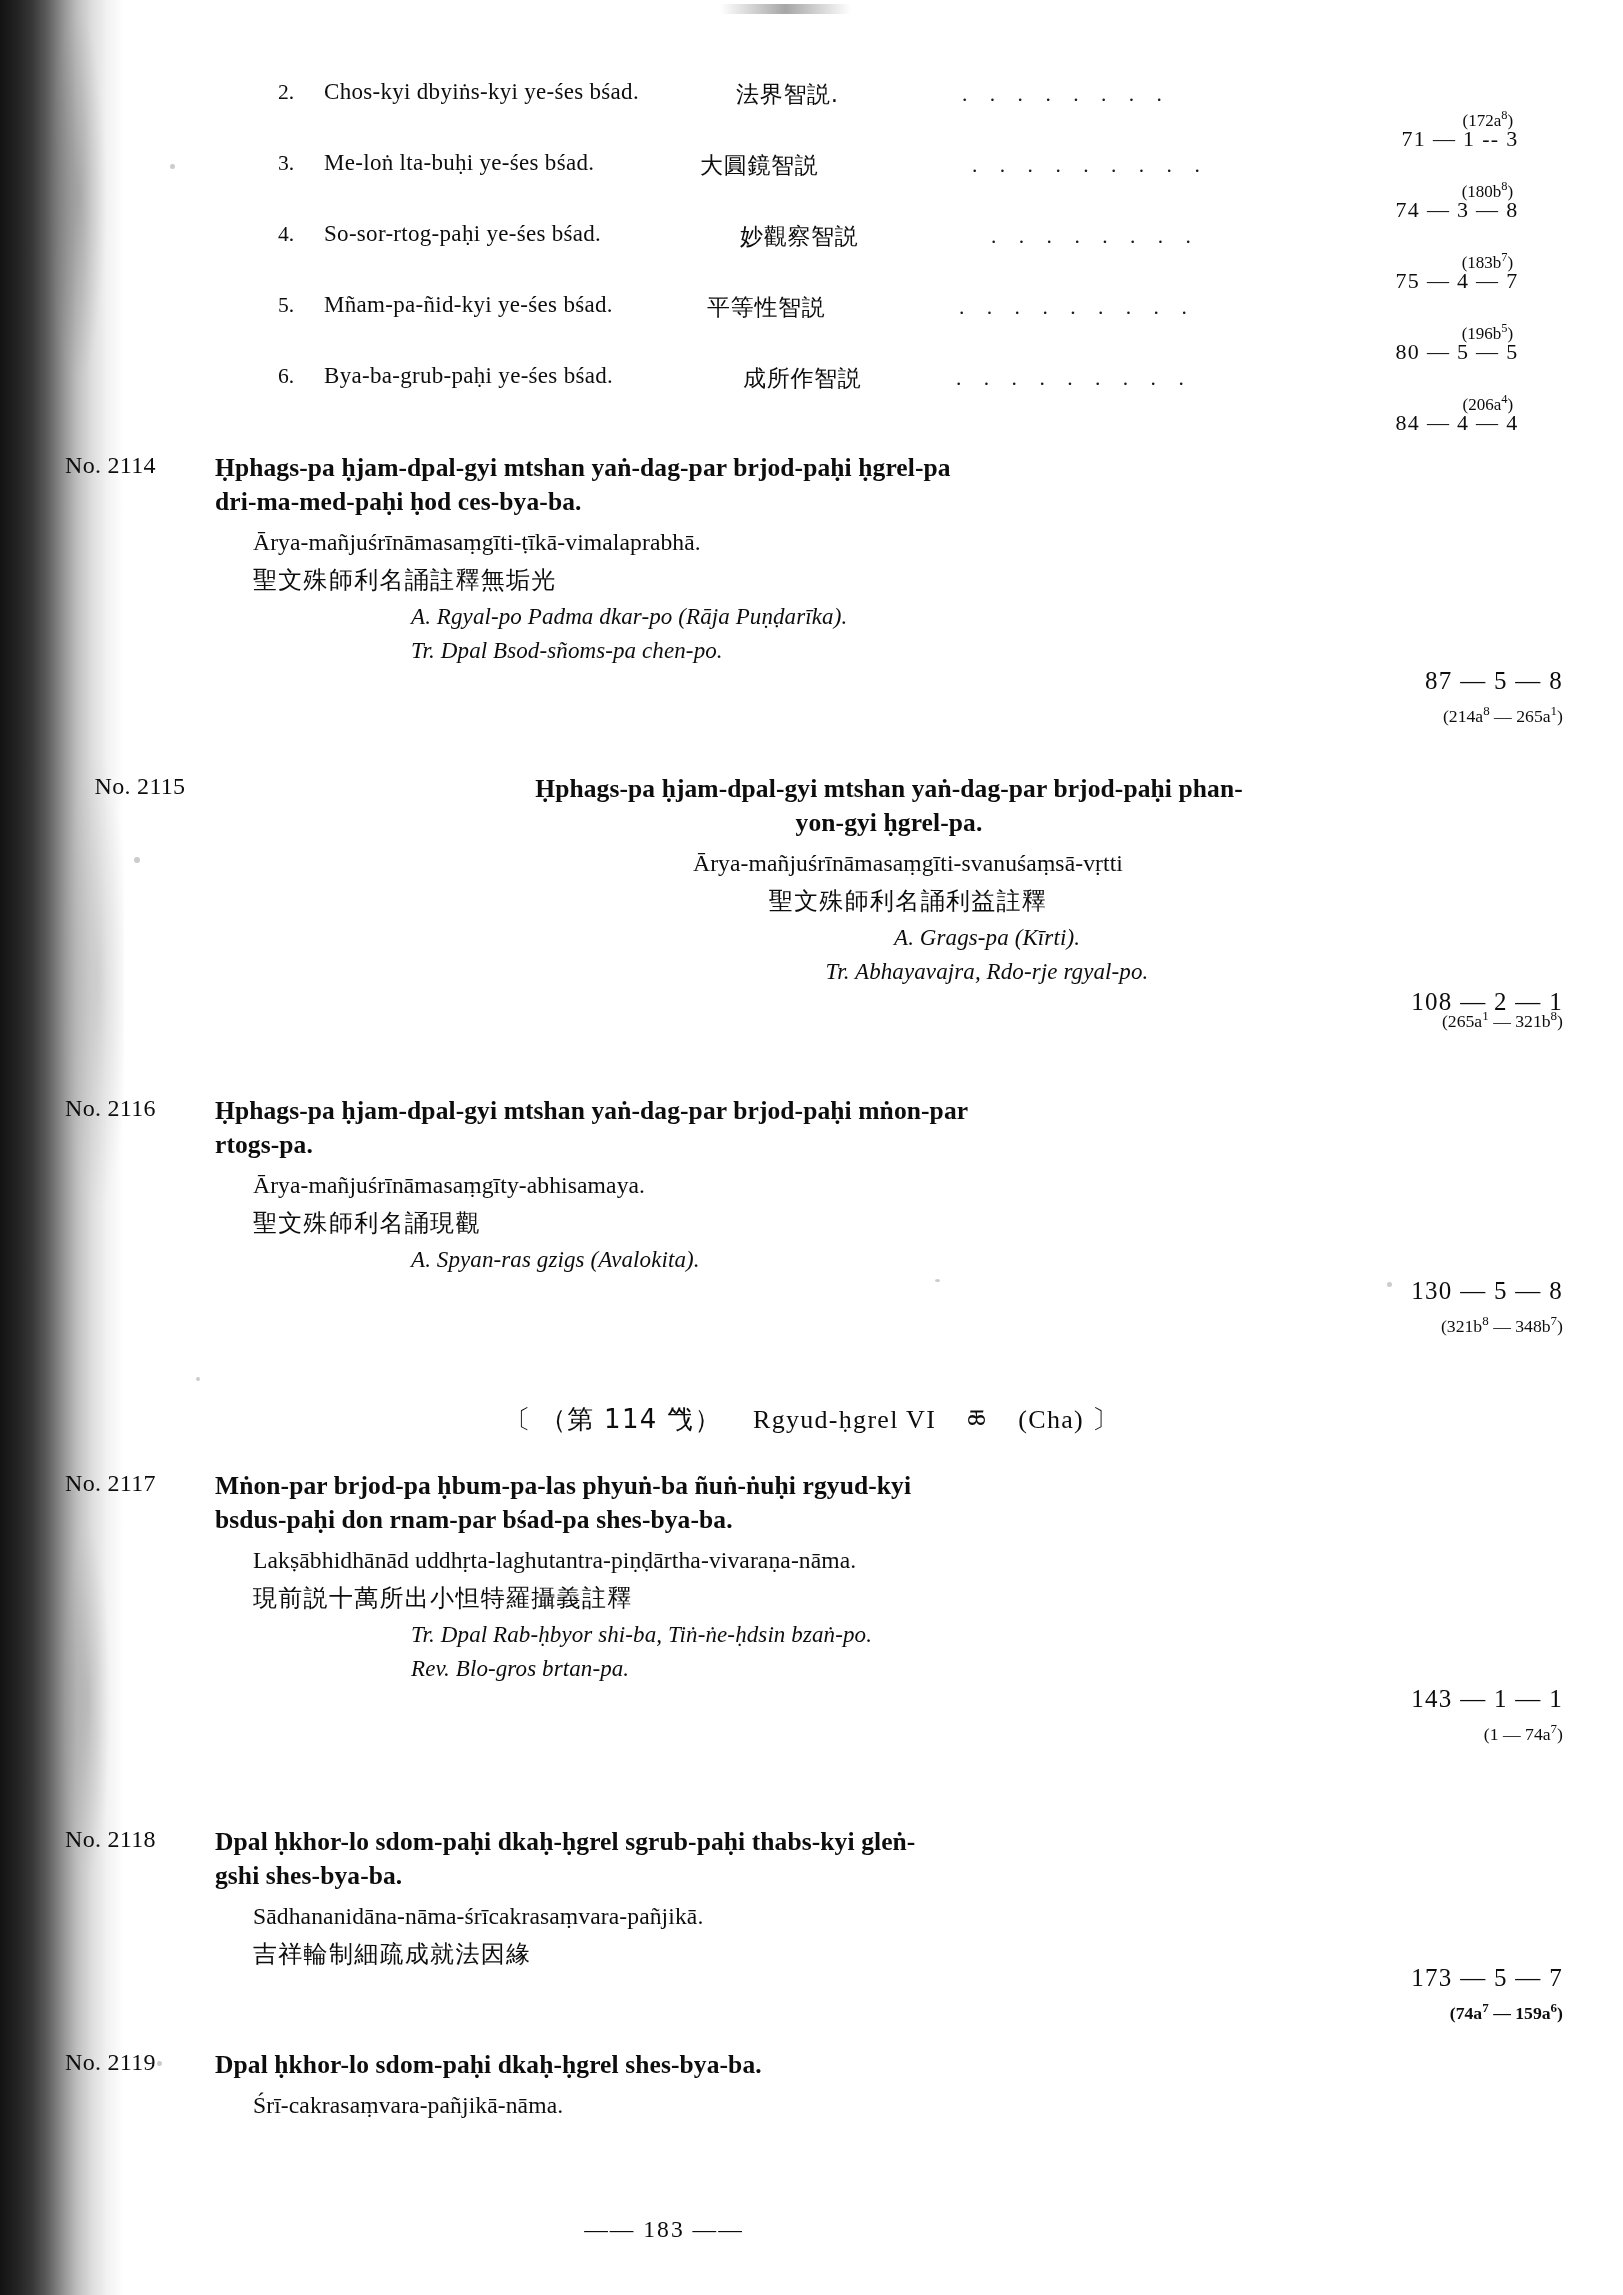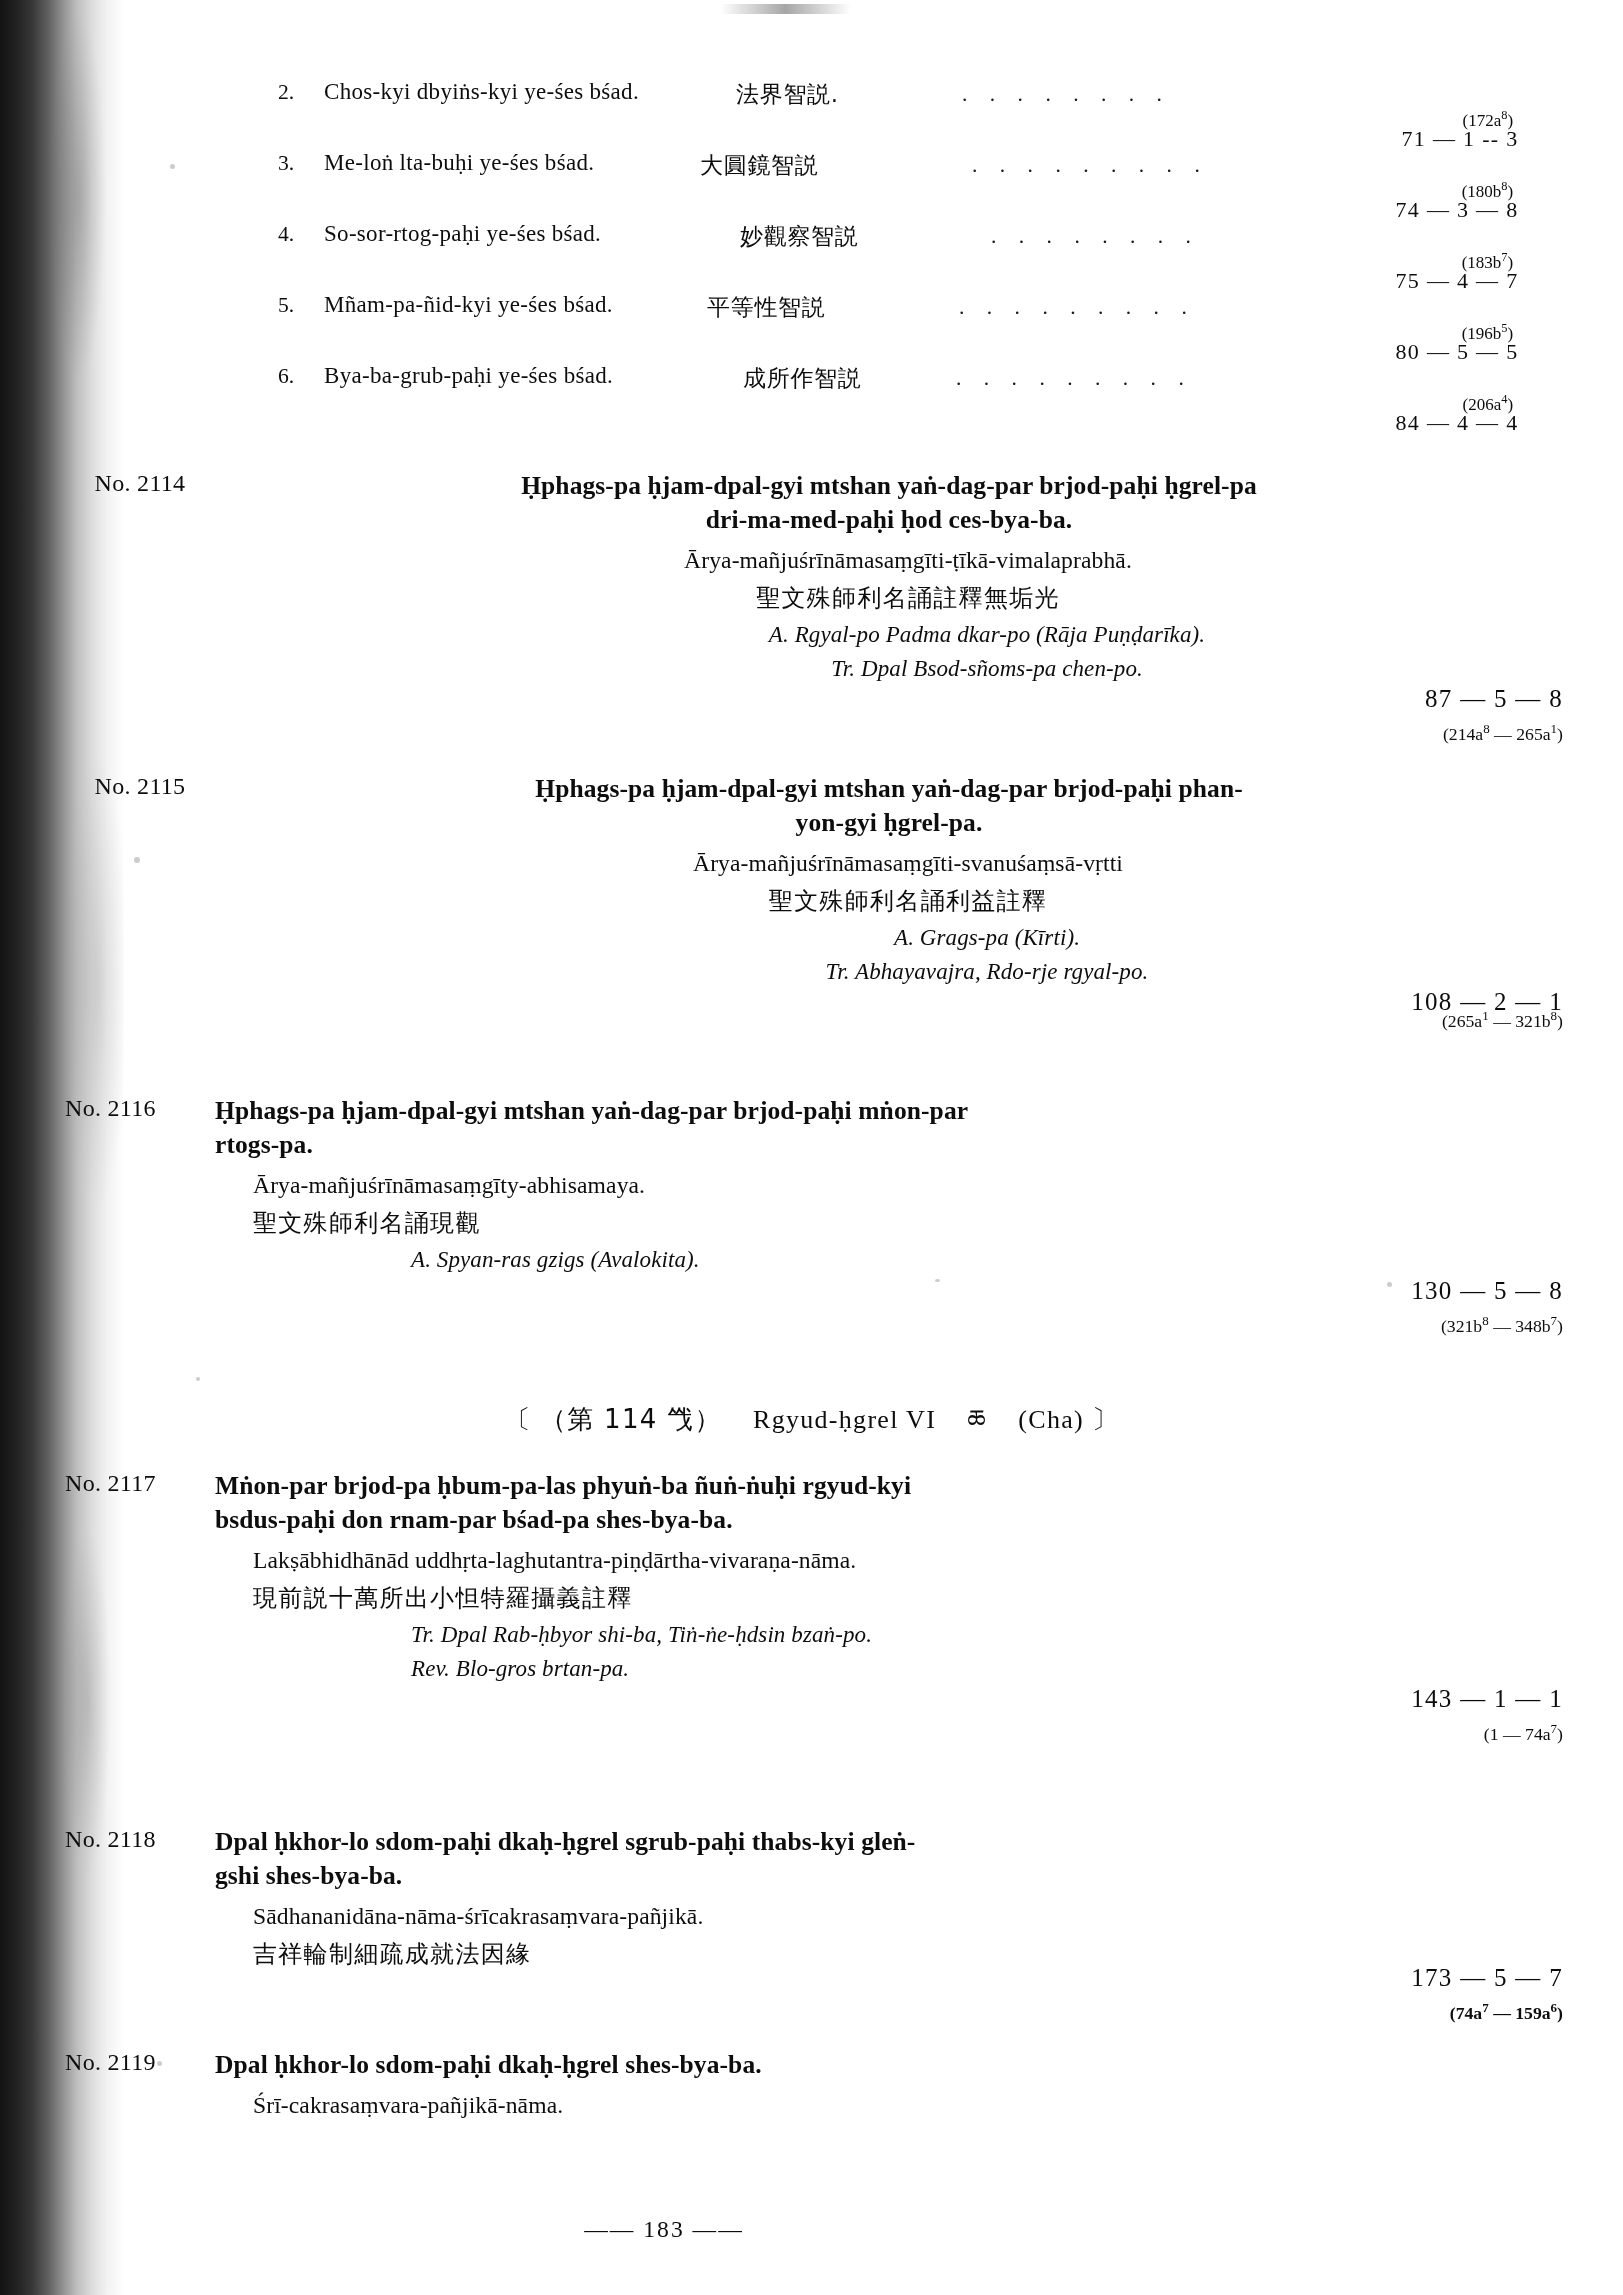--- a/index.html
+++ b/index.html
@@ -259,21 +259,21 @@
       <span class="tl-num">6.</span>
       <span class="tl-tib">Bya-ba-grub-paḥi ye-śes bśad.</span>
       <span class="tl-cjk" style="left:494px;">成所作智説</span>
       <span class="tl-dots" style="left:707px;">. . . . . . . . .</span>
       <span class="tl-ref">84 — 4 — 4</span>
       <span class="tl-sub">(206a<sup>4</sup>)</span>
     </div>
 
   </div>
 
-  <div class="entry" style="top:469px;text-align:center;">
+  <div class="entry" style="top:451px;">
     <div class="entry-no">No. 2114</div>
     <div class="entry-body">
       <div class="title">
         <span>Ḥphags-pa ḥjam-dpal-gyi mtshan yaṅ-dag-par brjod-paḥi  ḥgrel-pa</span>
         <span class="l2">dri-ma-med-paḥi ḥod ces-bya-ba.</span>
       </div>
       <div class="skt">Ārya-mañjuśrīnāmasaṃgīti-ṭīkā-vimalaprabhā.</div>
       <div class="cjk">聖文殊師利名誦註釋無垢光</div>
       <div class="attrib">A. Rgyal-po Padma dkar-po (Rāja Puṇḍarīka).</div>
       <div class="attrib">Tr. Dpal Bsod-sñoms-pa chen-po.</div>

